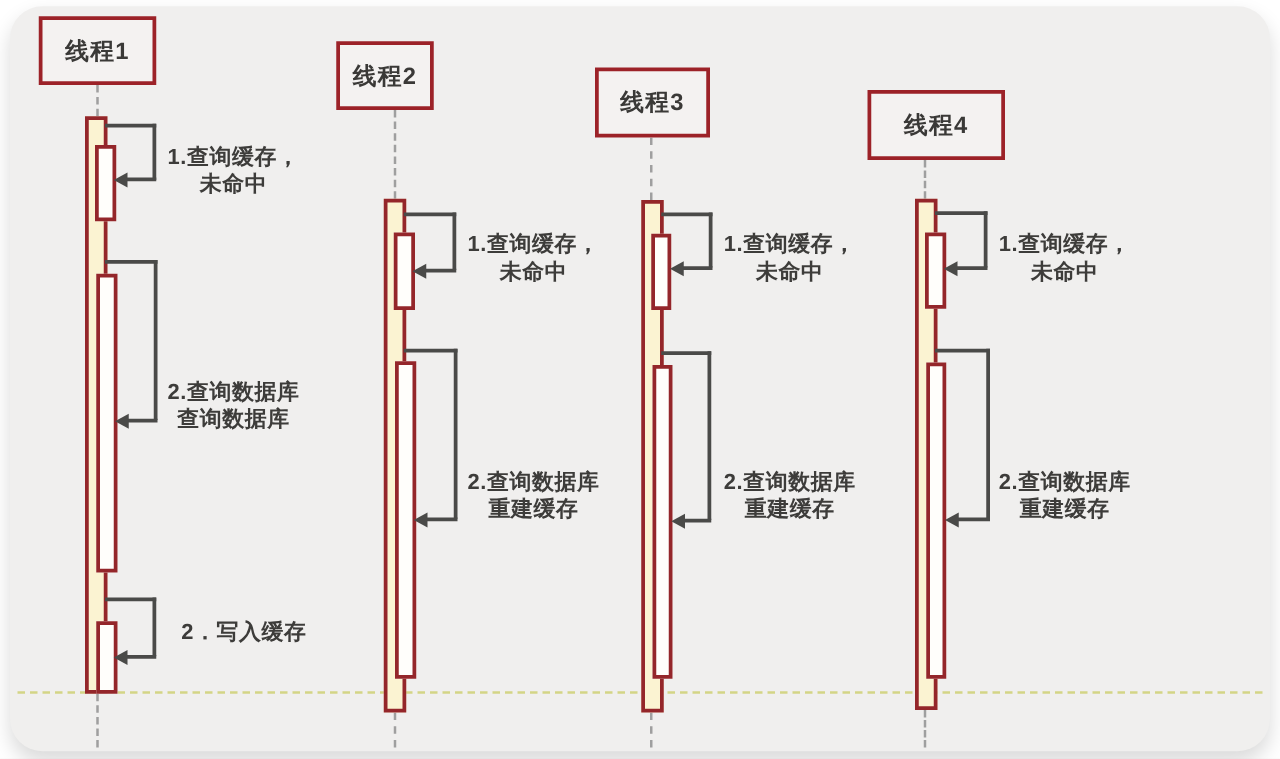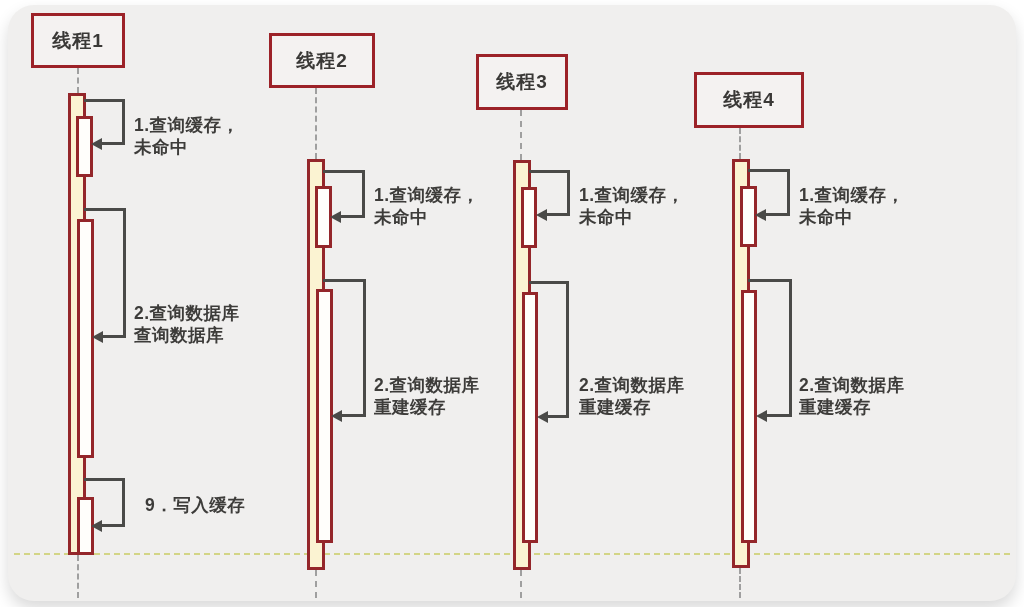--- a/index.html
+++ b/index.html
@@ -36,21 +36,21 @@
   }
   .loop-bot{
     position:absolute;height:0;border-top:3px solid #4a4a48;
   }
   .arrowhead{
     position:absolute;width:0;height:0;
     border-top:6px solid transparent;border-bottom:6px solid transparent;
     border-right:11px solid #4a4a48;
   }
   .msg{
-    position:absolute;
+    position:absolute;text-align:center;
     font-size:17.5px;line-height:22px;font-weight:600;color:#3d3c3a;
     letter-spacing:0.5px;white-space:nowrap;
   }
   .msg .l{display:block;}
 </style>
 </head>
 <body>
 
 <div class="stage">
   <div class="canvas"></div>
@@ -84,28 +84,28 @@
 
     <div class="msg" style="left:134px;top:114px">
       <span class="l">1.查询缓存，</span>
       <span class="l">未命中</span>
     </div>
     <div class="msg" style="left:134px;top:302px">
       <span class="l">2.查询数据库</span>
       <span class="l">查询数据库</span>
     </div>
     <div class="msg" style="left:145px;top:494px">
-      <span class="l">9．写入缓存</span>
+      <span class="l">2．写入缓存</span>
     </div>
   </div>
 
   <div>
     <div class="lifeline" style="left:315px;top:88px;height:71px"></div>
     <div class="lifeline" style="left:315px;top:570px;height:28px"></div>
-    <div class="header" style="left:269px;top:33px;width:106px;height:55px">
+    <div class="header" style="left:269px;top:33px;width:78px;height:55px">
       <span>线程2</span>
     </div>
     <div class="bar main" style="left:307px;top:159px;width:18px;height:411px"></div>
 
     <div class="loop" style="left:323px;top:170px;width:42px;height:46px"></div>
     <div class="loop-bot" style="left:340px;top:215px;width:25px"></div>
     <div class="loop" style="left:323px;top:279px;width:43px;height:136px"></div>
     <div class="loop-bot" style="left:341px;top:414px;width:25px"></div>
 
     <div class="bar nested" style="left:315px;top:186px;width:17px;height:62px"></div>

